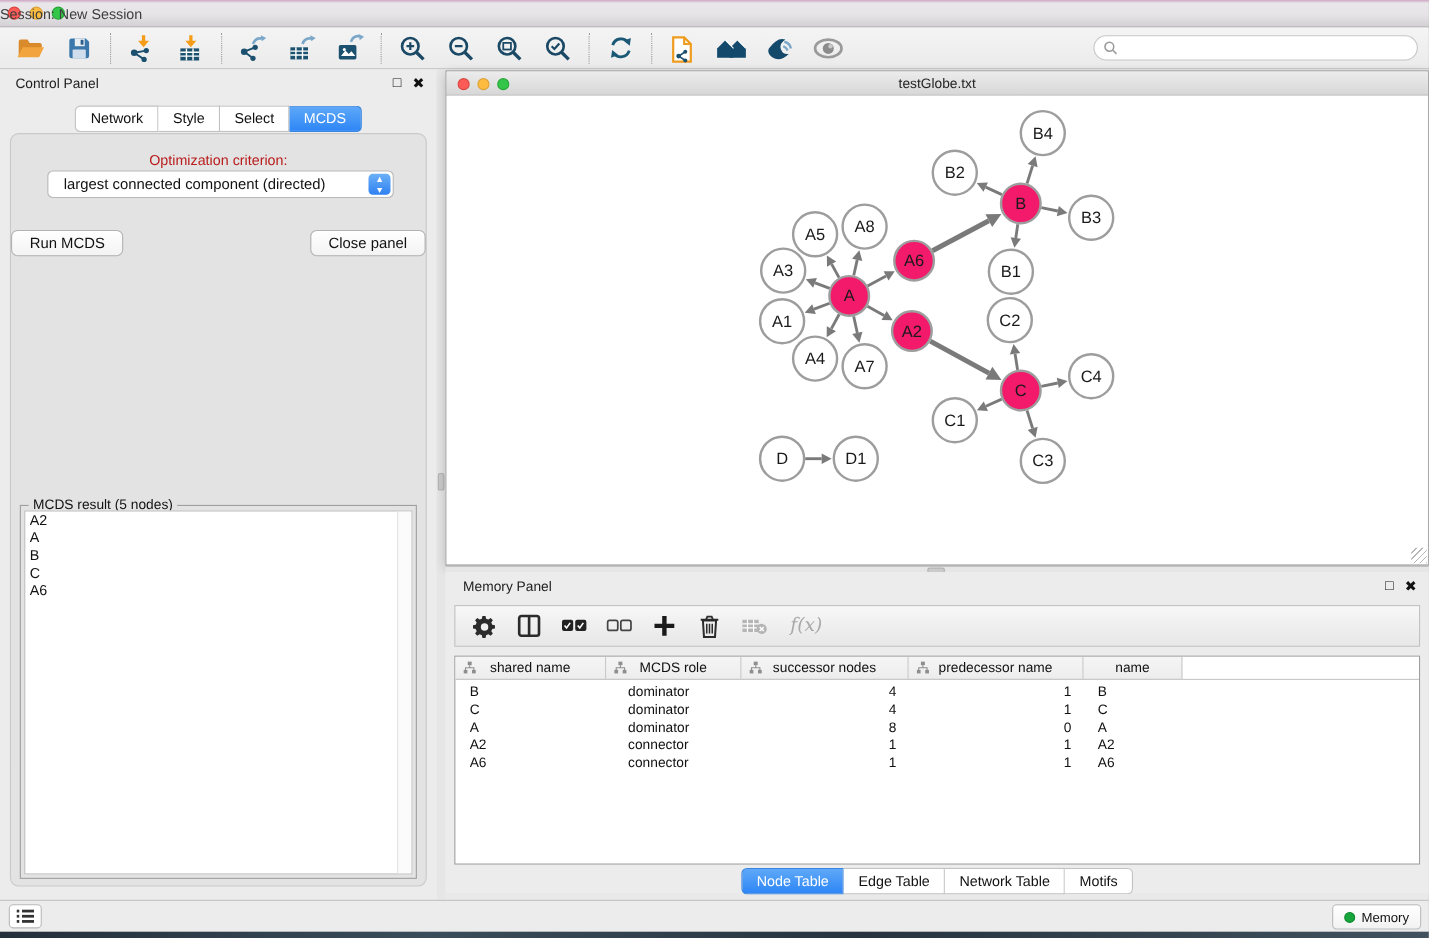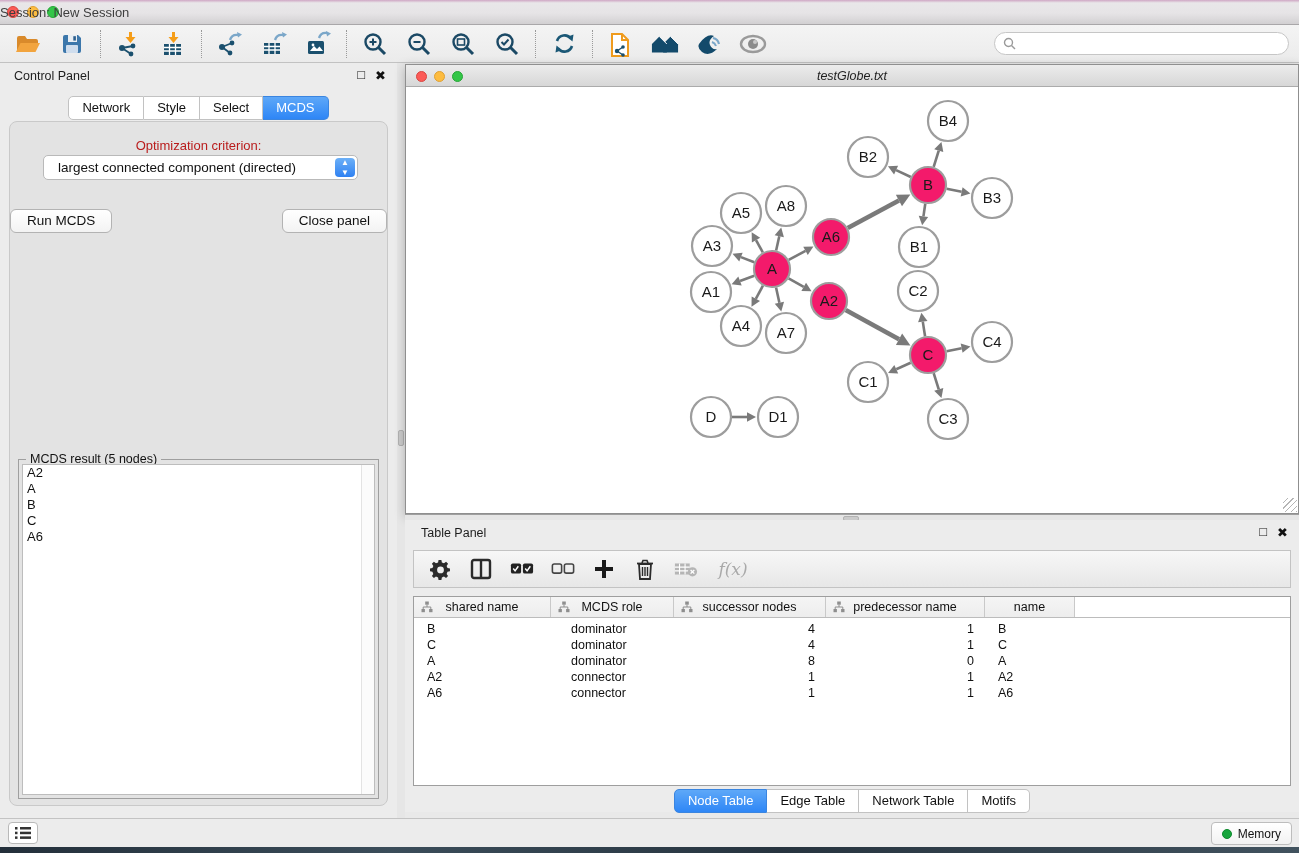--- a/index.html
+++ b/index.html
@@ -74,21 +74,21 @@
   .v-divider { position:relative; width:8px; height:755px; background:#e6e6e6; }
   .v-handle { position:absolute; left:1px; top:367px; width:6px; height:16px; background:#cbcbcb; border:1px solid #b2b2b2; border-radius:2px; }
 
   
   .right-region { position:relative; width:894px; height:755px; background:#e9e9e9; }
 
   
   .net-window { position:absolute; left:0; top:1px; width:894px; height:450px;
     border:1px solid #8f8f8f; box-shadow:0 3px 10px rgba(0,0,0,0.25); background:#fff; }
   .net-titlebar { position:relative; height:22px; background:linear-gradient(#ececec,#d7d7d7);
-    border-bottom:1px solid #ababab;font-style:italic; }
+    border-bottom:1px solid #ababab; }
   .net-title { position:absolute; left:0; right:0; top:4px; text-align:center; font-size:12.5px; color:#222; }
   .net-dots { position:absolute; left:10px; top:6px; display:flex; gap:7px; }
   .net-dot { width:11px; height:11px; border-radius:50%; }
   .net-canvas { position:relative; width:892px; height:426px; background:#fff; overflow:hidden; }
   .resize-grip { position:absolute; right:1px; bottom:1px; width:14px; height:14px;
     background:repeating-linear-gradient(135deg, transparent 0 3px, #b5b5b5 3px 4px); }
 
   
   .h-divider { position:absolute; left:0; top:451px; width:894px; height:6px; background:#e6e6e6; border-top:1px solid #9f9f9f; }
   .h-handle { position:absolute; left:438px; top:1px; width:16px; height:5px; background:#cbcbcb; border:1px solid #b2b2b2; border-radius:2px; }
@@ -479,21 +479,21 @@
         </div>
         <div class="resize-grip"></div>
       </div>
 
       <div class="h-divider">
         <div class="h-handle"></div>
       </div>
 
       <div class="table-panel">
         <div class="panel-header">
-          <span class="panel-title" style="left:16px;">Table Panel</span>
+          <span class="panel-title" style="left:16px;">Memory Panel</span>
           <span class="panel-float">□</span>
           <span class="panel-close">✖</span>
         </div>
         <div class="tp-toolbar">
           <span class="tp-btn">
             <svg width="21" height="21" viewBox="0 0 21 21">
                 <path d="M9 1h3l.5 2.6 2.2.9 2.2-1.5 2.1 2.1-1.5 2.2.9 2.2L21 10v3l-2.6.5-.9 2.2 1.5 2.2-2.1 2.1-2.2-1.5-2.2.9L12 22H9l-.5-2.6-2.2-.9-2.2 1.5-2.1-2.1 1.5-2.2-.9-2.2L0 13v-3l2.6-.5.9-2.2L2 5.1 4.1 3l2.2 1.5 2.2-.9z" fill="#2b2b2b" transform="scale(0.95)"></path>
                 <circle cx="10.5" cy="10.9" r="3.4" fill="#efefef"></circle>
               </svg>
           </span>

